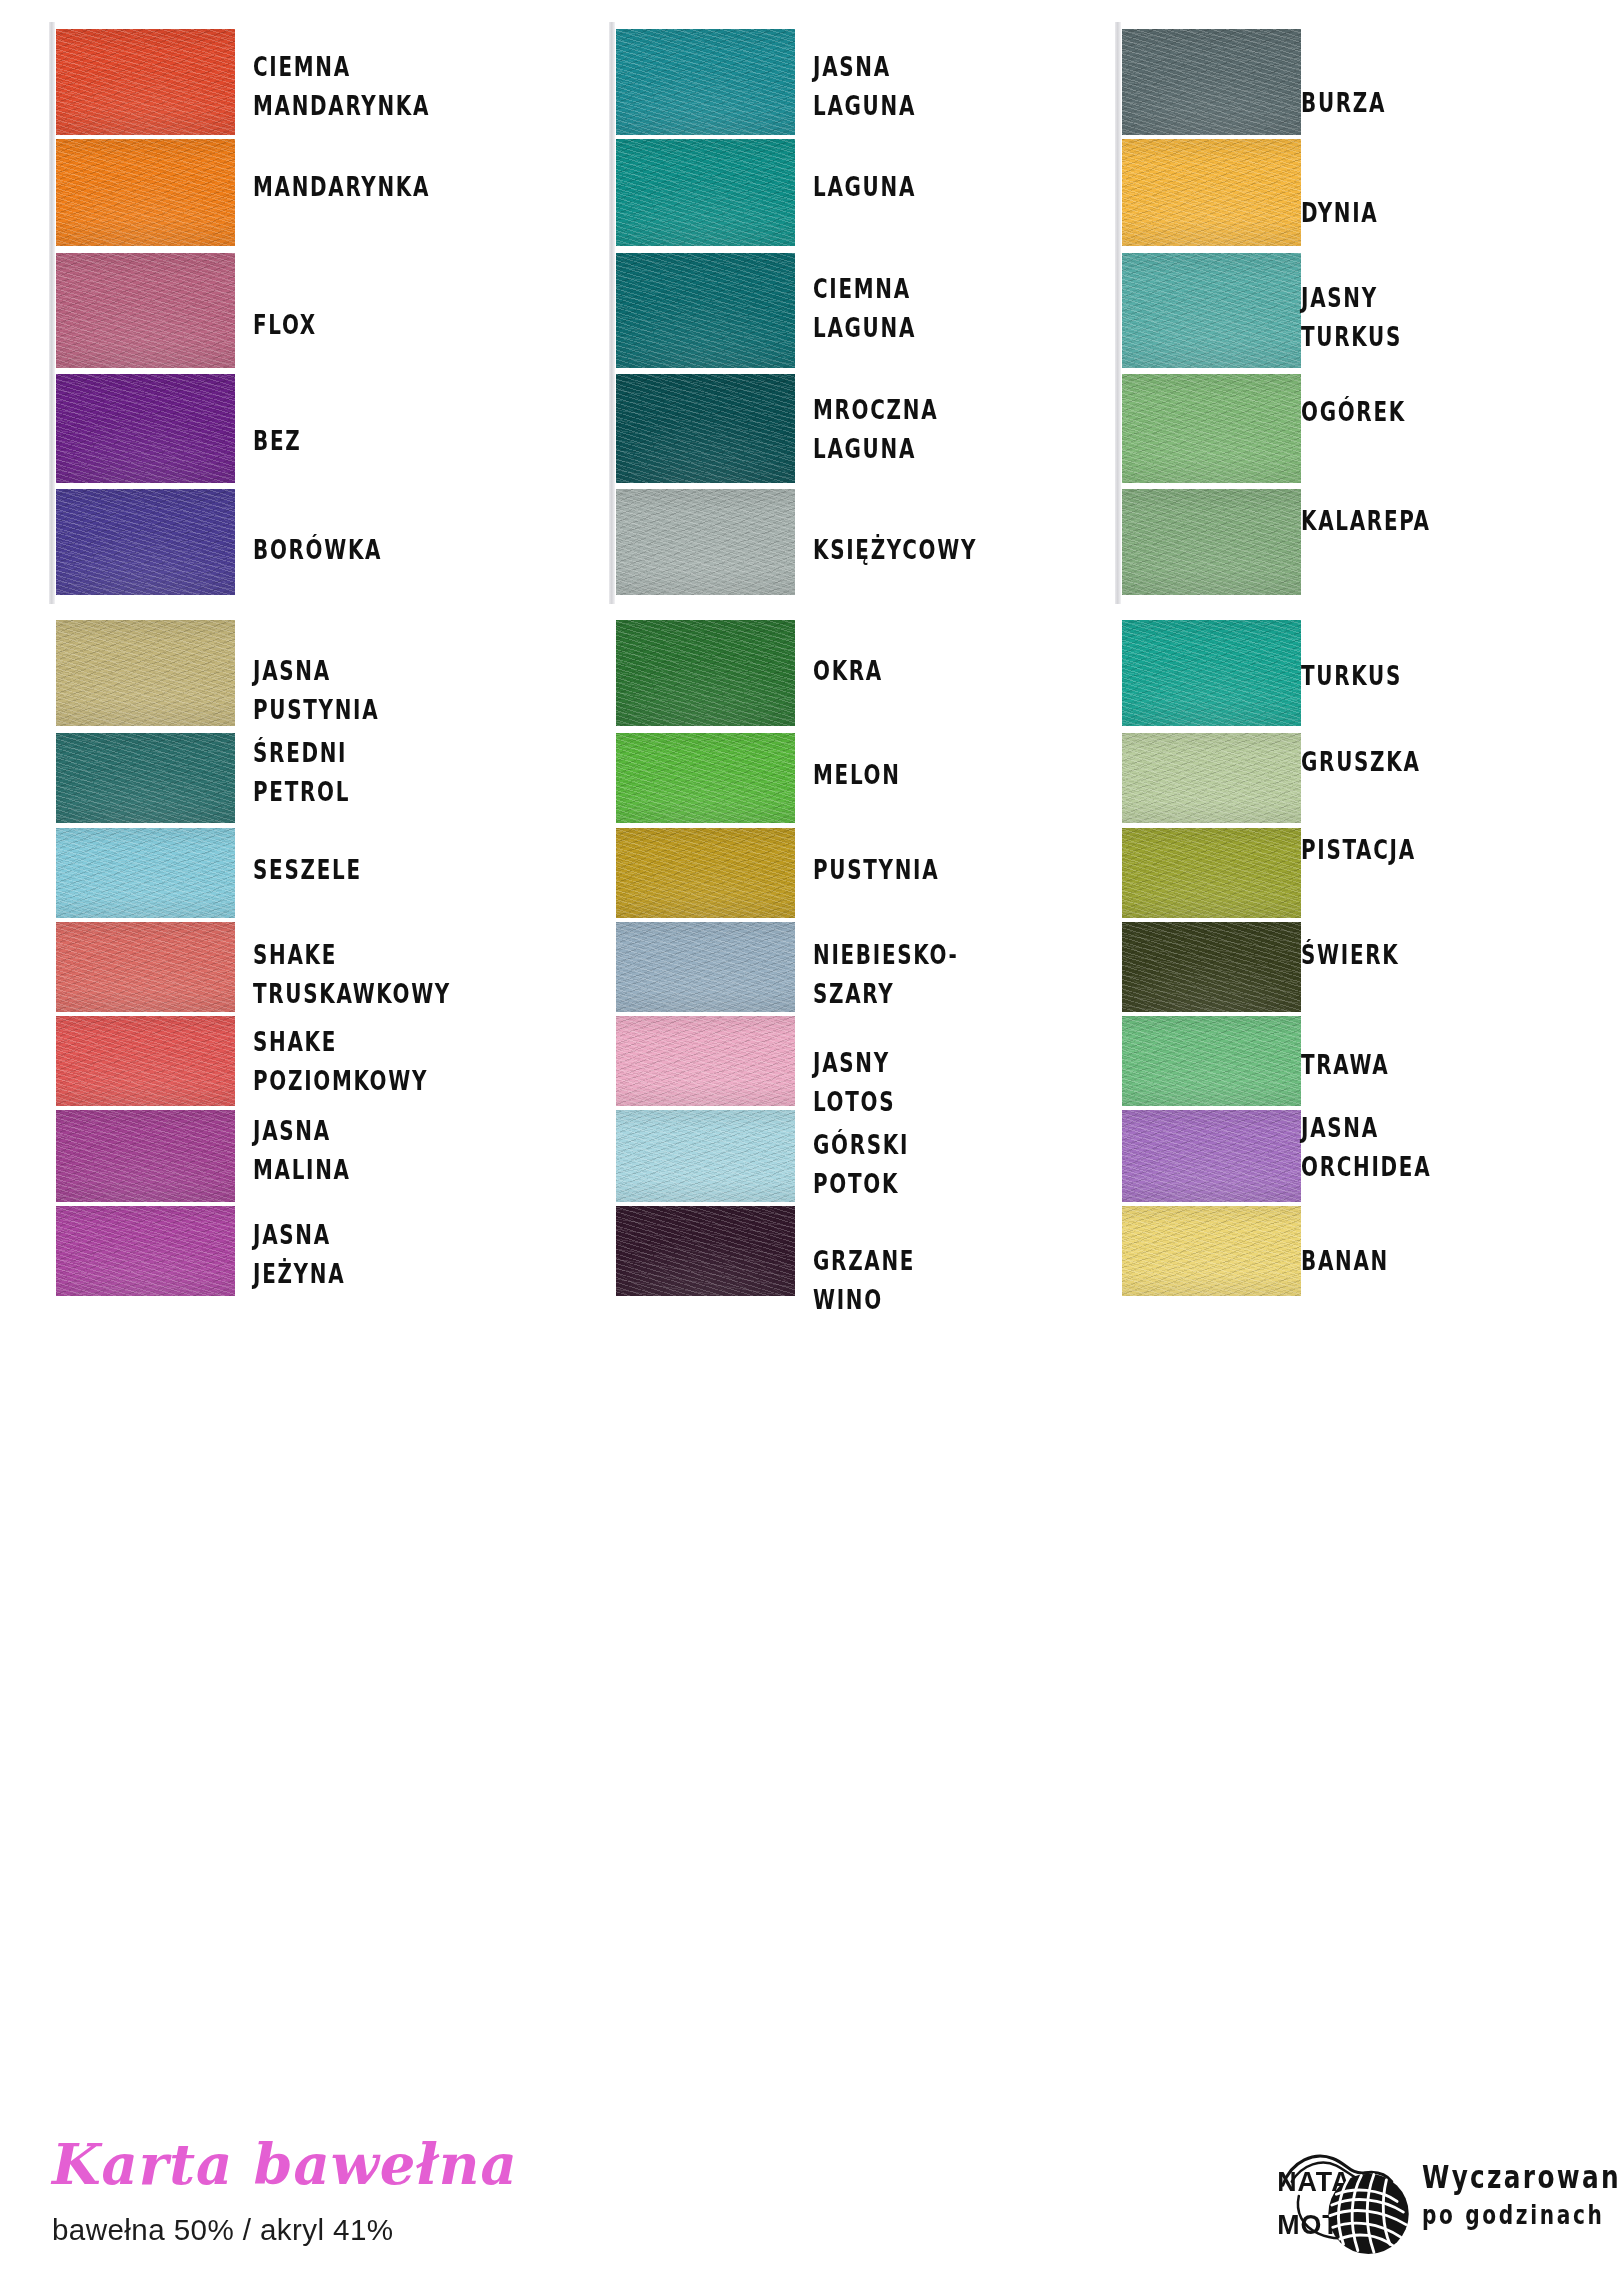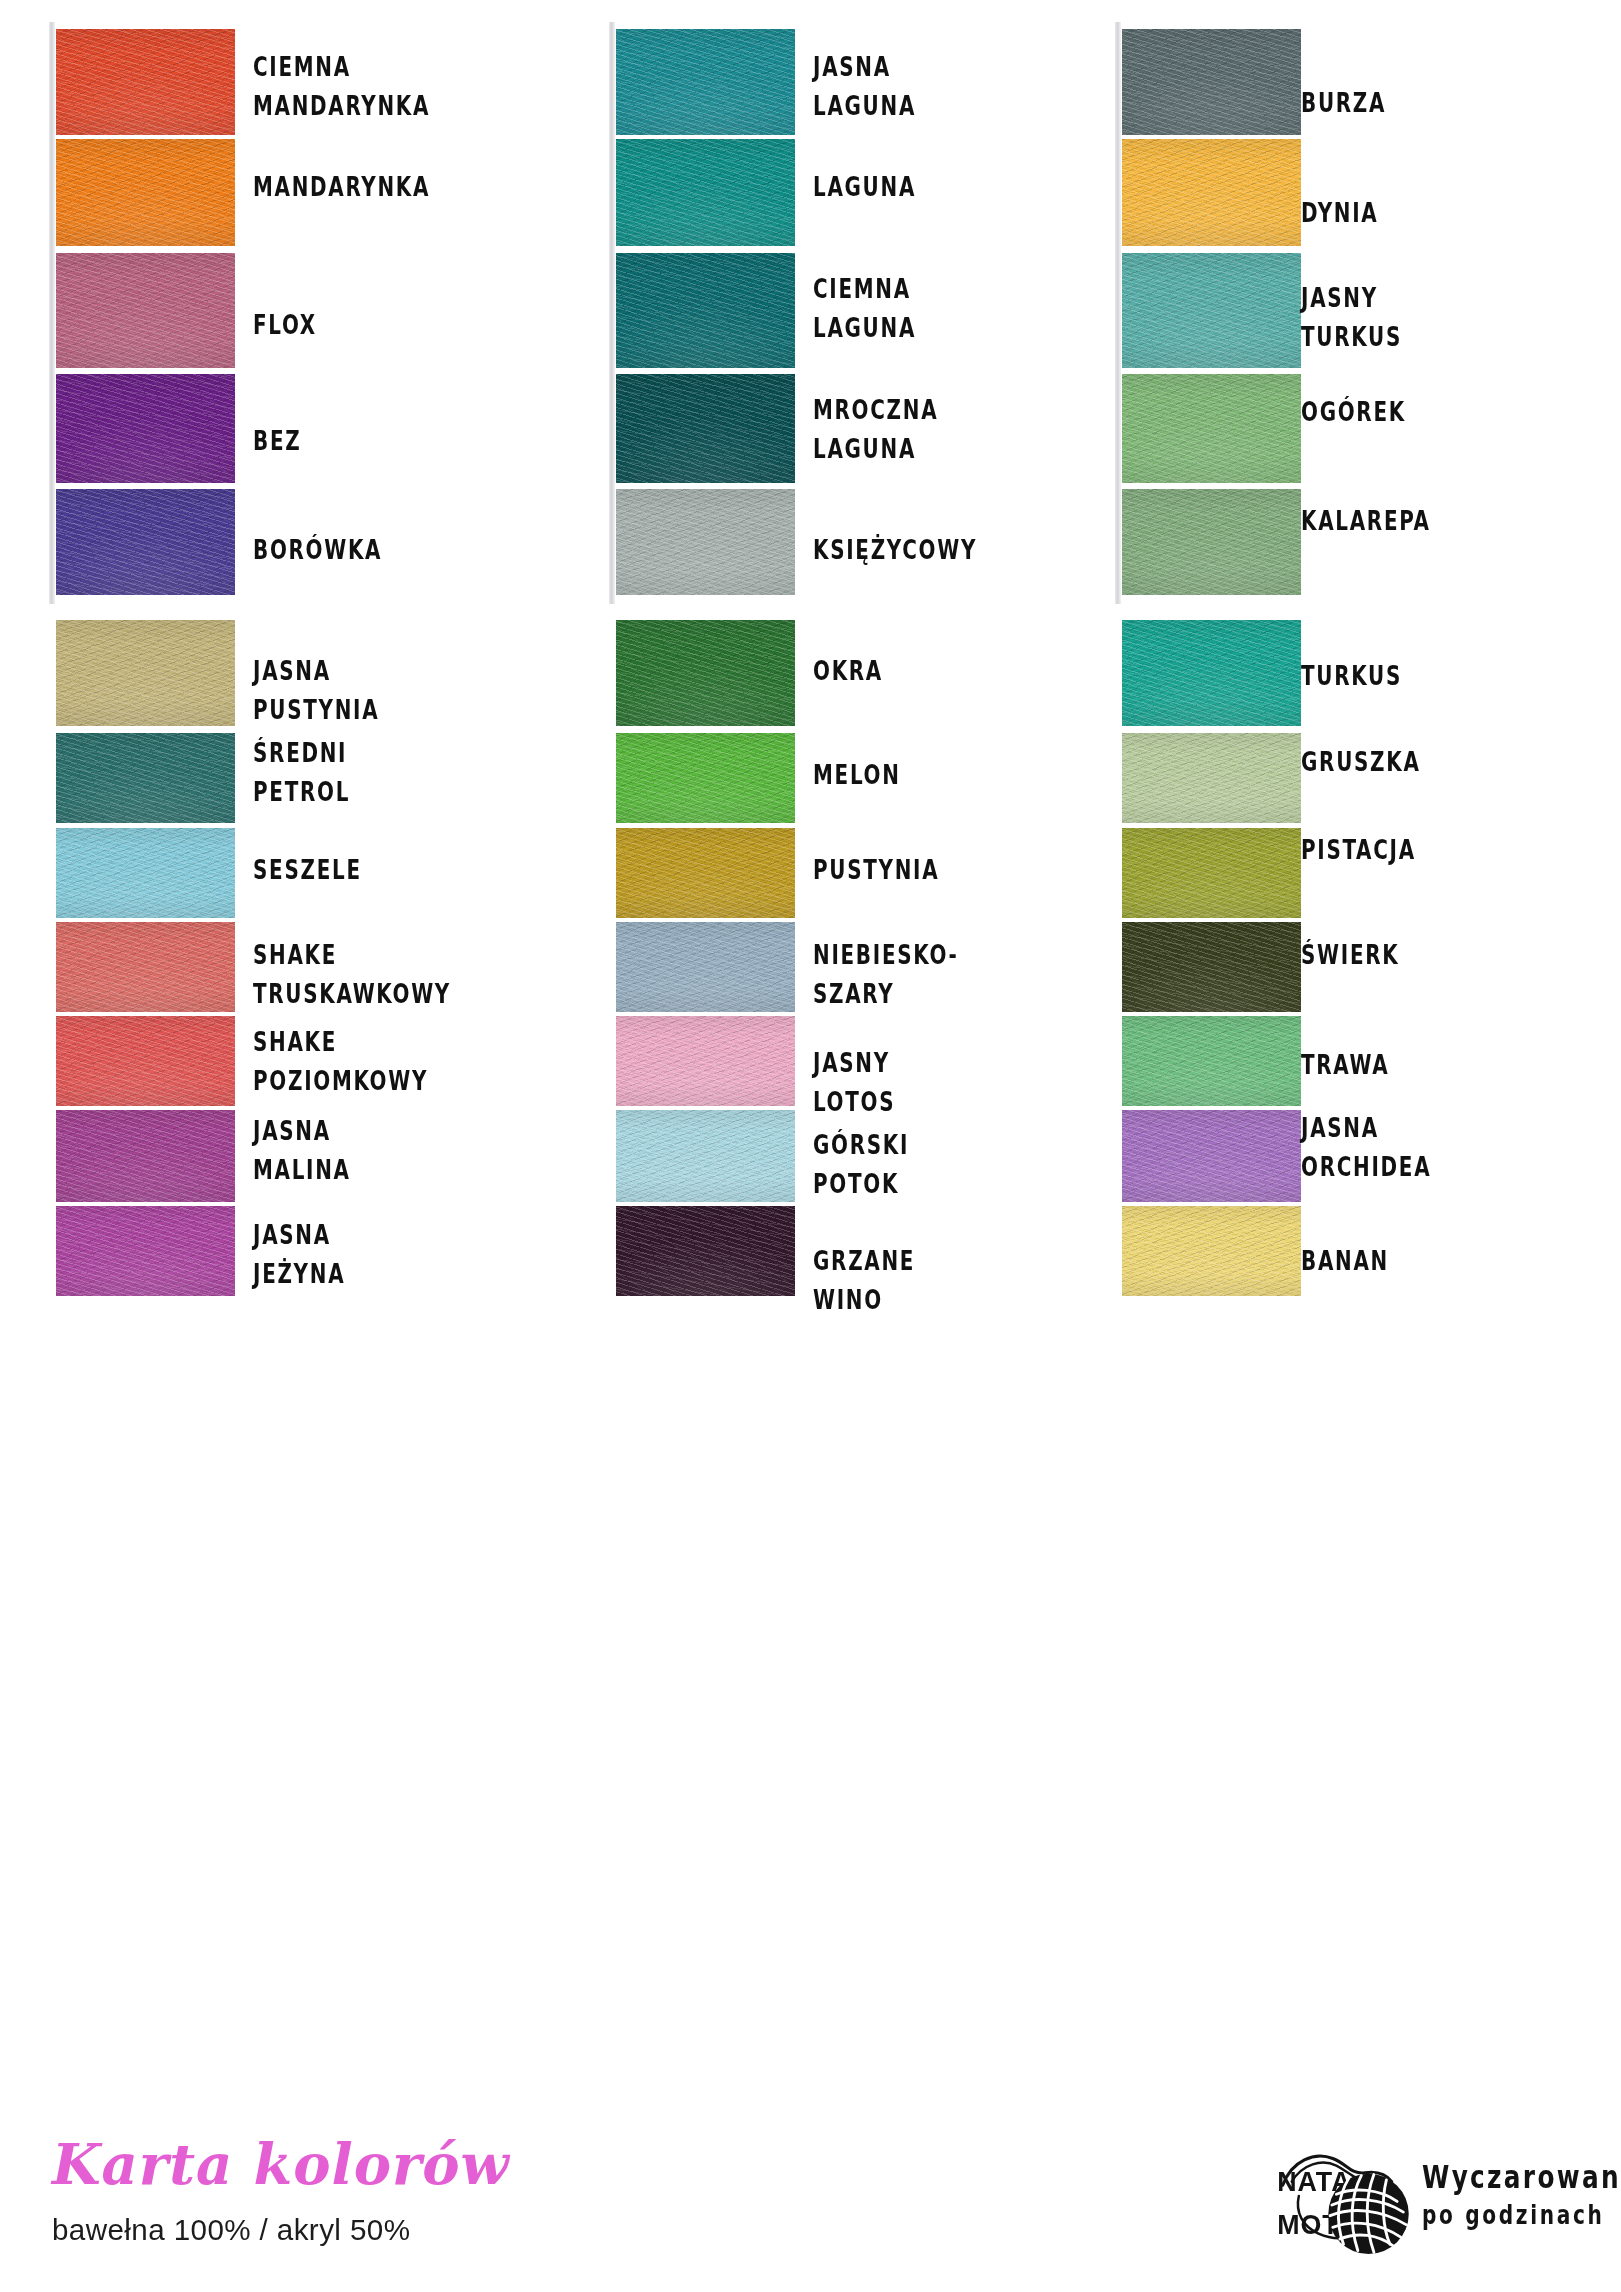--- a/index.html
+++ b/index.html
@@ -426,22 +426,22 @@
       <div class="swatch-row" style="top: 0px;">
         <div class="swatch" style="left: 7.2px; top: 1206px; width: 179px; height: 90px; background-color: rgb(236, 214, 117);">
           <div class="fibre"></div>
           <div class="shade"></div>
         </div>
         <div class="swatch-label" style="left: 186px; top: 1241px;">BANAN</div>
       </div>
     </div>
 
   <div id="footer">
-    <div id="brand-title">Karta kolorów</div>
-    <div id="brand-sub">bawełna 100% / akryl 50%</div>
+    <div id="brand-title">Karta bawełna</div>
+    <div id="brand-sub">bawełna 50% / akryl 41%</div>
 
     <div id="logo-wrap">
       <svg id="logo-mark" viewBox="0 0 160 135" xmlns="http://www.w3.org/2000/svg">
 
         <path d="M12 46 C 22 18, 48 8, 68 16 C 84 22, 88 34, 104 32 C 118 30, 128 34, 134 42" fill="none" stroke="#131313" stroke-width="3.4" stroke-linecap="round"></path>
         <path d="M22 42 C 34 22, 56 16, 72 24 C 86 31, 92 40, 106 40" fill="none" stroke="#131313" stroke-width="2.6" stroke-linecap="round"></path>
 
         <path d="M30 58 C 26 76, 34 92, 52 100 C 68 107, 84 106, 96 100" fill="none" stroke="#131313" stroke-width="2.8" stroke-linecap="round"></path>
 
         <text x="6" y="52" font-family="Liberation Sans, sans-serif" font-size="30" font-weight="700" fill="#131313" letter-spacing="1">NATA</text>

